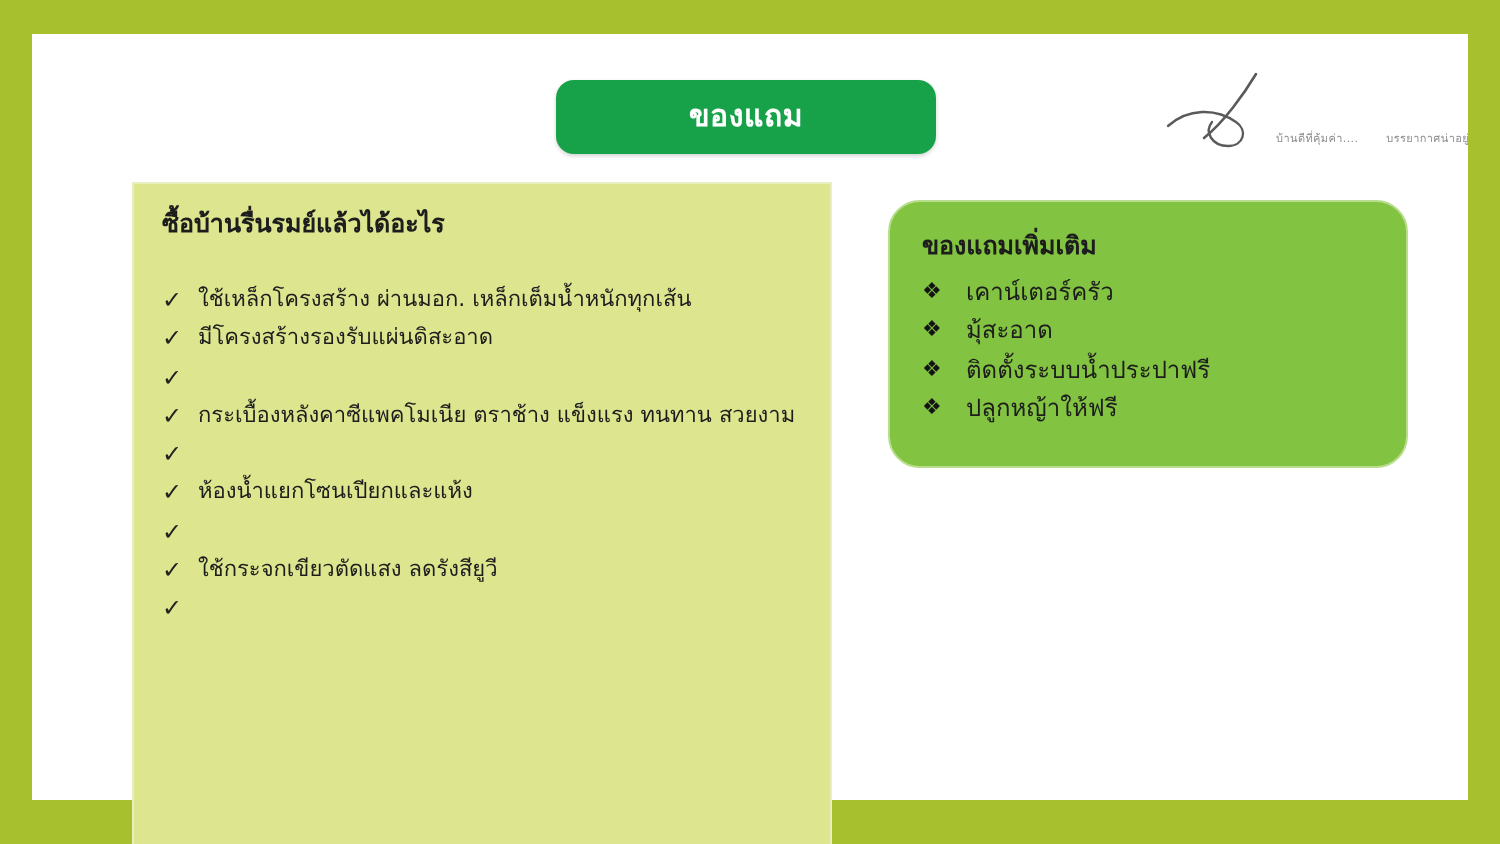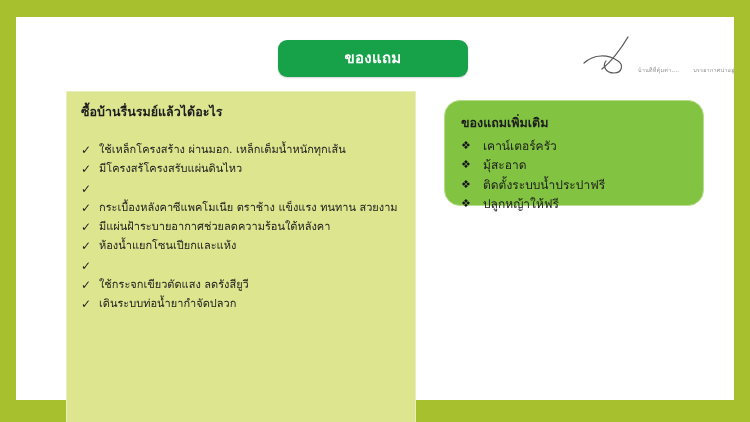--- a/index.html
+++ b/index.html
@@ -141,21 +141,21 @@
     line-height: 1.15;
     white-space: nowrap;
   }
 
   
   .panel-right {
     position: absolute;
     left: 428px;
     top: 83px;
     width: 260px;
-    height: 106px;
+    height: 134px;
     background: #82c341;
     border: 1px solid #b7dd8d;
     border-radius: 16px;
     box-sizing: border-box;
   }
   .panel-right-heading {
     position: absolute;
     left: 16px;
     top: 16px;
     font-size: 12.5px;
@@ -217,47 +217,45 @@
 
     <div class="panel-left">
       <div class="panel-left-heading">ซื้อบ้านรื่นรมย์แล้วได้อะไร</div>
       <ul class="checklist">
         <li class="check-item">
           <span class="check-mark">✓</span>
           <span class="check-text">ใช้เหล็กโครงสร้าง ผ่านมอก. เหล็กเต็มน้ำหนักทุกเส้น</span>
         </li>
         <li class="check-item">
           <span class="check-mark">✓</span>
-          <span class="check-text">มีโครงสร้โครงสรับแผ่นดินไหว</span>
+          <span class="check-text">มีโครงสร้างรองรับแผ่นดิสะอาด</span>
         </li>
         <li class="check-item">
           <span class="check-mark">✓</span>
         </li>
         <li class="check-item">
           <span class="check-mark">✓</span>
           <span class="check-text">กระเบื้องหลังคาซีแพคโมเนีย ตราช้าง แข็งแรง ทนทาน สวยงาม</span>
         </li>
         <li class="check-item">
           <span class="check-mark">✓</span>
-          <span class="check-text">มีแผ่นฝ้าระบายอากาศช่วยลดความร้อนใต้หลังคา</span>
         </li>
         <li class="check-item">
           <span class="check-mark">✓</span>
           <span class="check-text">ห้องน้ำแยกโซนเปียกและแห้ง</span>
         </li>
         <li class="check-item">
           <span class="check-mark">✓</span>
         </li>
         <li class="check-item">
           <span class="check-mark">✓</span>
           <span class="check-text">ใช้กระจกเขียวตัดแสง ลดรังสียูวี</span>
         </li>
         <li class="check-item">
           <span class="check-mark">✓</span>
-          <span class="check-text">เดินระบบท่อน้ำยากำจัดปลวก</span>
         </li>
       </ul>
     </div>
 
     <div class="panel-right">
       <div class="panel-right-heading">ของแถมเพิ่มเติม</div>
       <ul class="bonuslist">
         <li class="bonus-item">
           <span class="bonus-mark">❖</span>
           <span class="bonus-text">เคาน์เตอร์ครัว</span>

